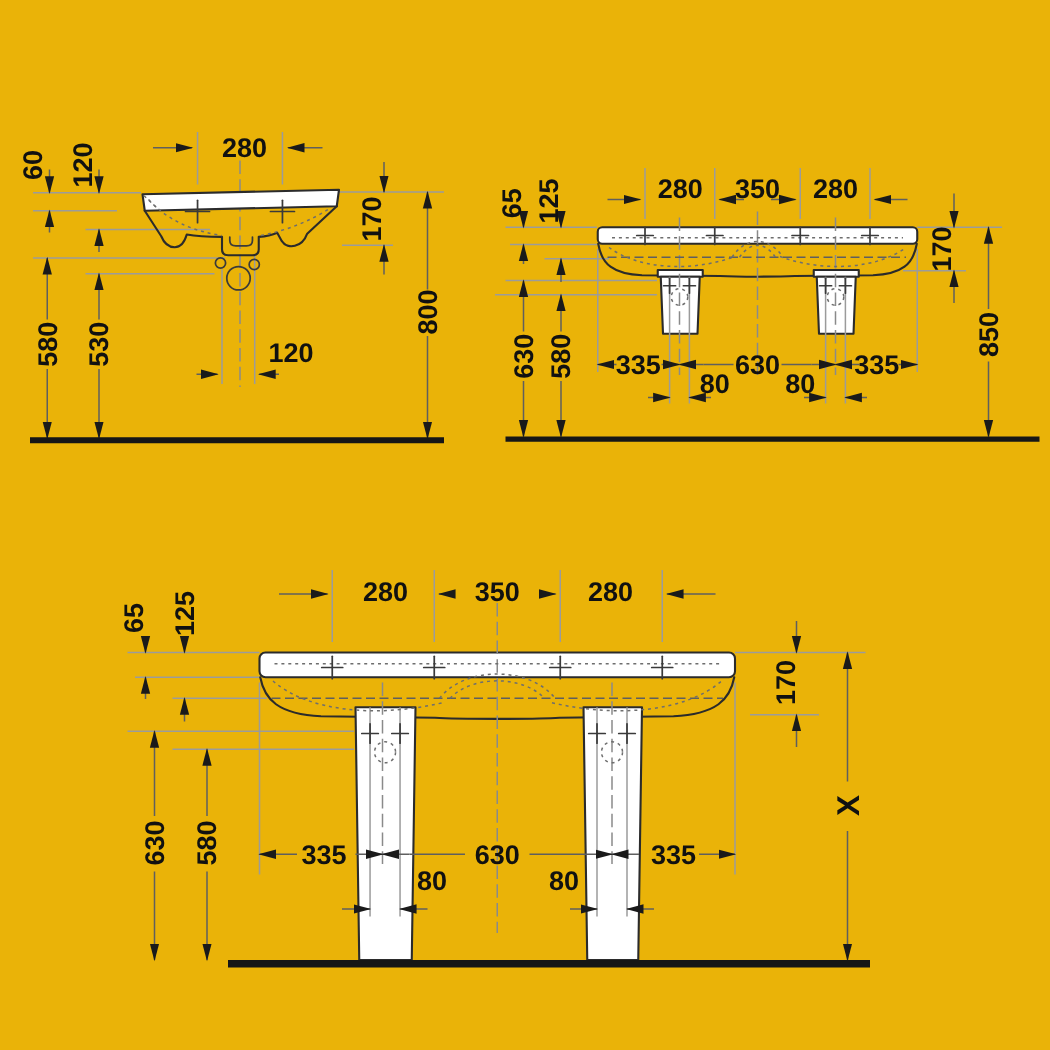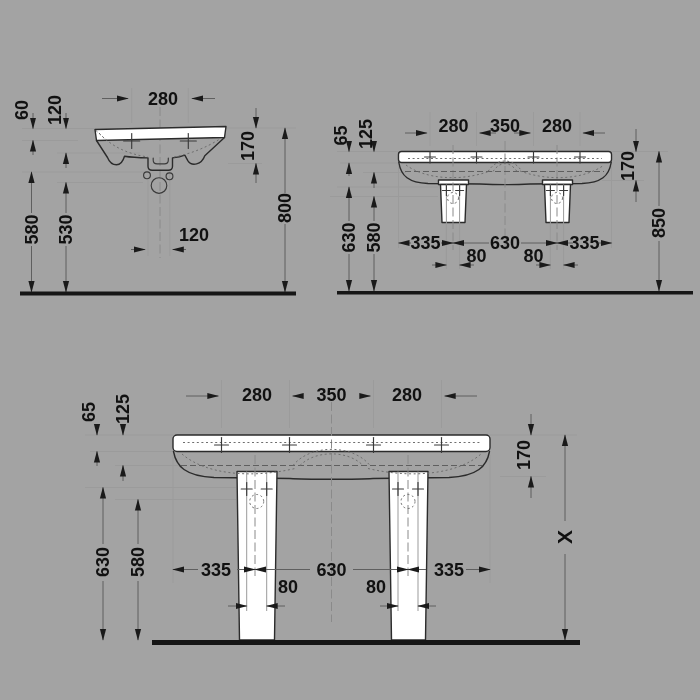--- a/index.html
+++ b/index.html
@@ -1,16 +1,16 @@
 <!DOCTYPE html>
 <html><head>
 <meta charset="utf-8">
 <style>
   html,body{margin:0;padding:0;background:#fff;}
-  .stage{position:relative;width:700px;height:700px;background:#a3a3a3;overflow:hidden;
+  .stage{position:relative;width:700px;height:700px;background:#eab308;overflow:hidden;
          font-family:"Liberation Sans",sans-serif;}
   svg{display:block;}
   .ext{stroke:#9b9b9b;stroke-width:1;fill:none;}
   .dim{stroke:#5f5f5f;stroke-width:1;fill:none;}
   .obj{stroke:#2b2b2b;stroke-width:1.4;fill:none;stroke-linejoin:round;stroke-linecap:round;}
   .objf{stroke:#2b2b2b;stroke-width:1.4;fill:#ffffff;stroke-linejoin:round;}
   .det{stroke:#3a3a3a;stroke-width:1.15;fill:none;stroke-linecap:round;}
   .dotl{stroke:#6e6e6e;stroke-width:1;fill:none;stroke-dasharray:2,2.6;}
   .dashl{stroke:#5f5f5f;stroke-width:1;fill:none;stroke-dasharray:6,3;}
   .cl{stroke:#8a8a8a;stroke-width:1;fill:none;stroke-dasharray:9,3.5;}

